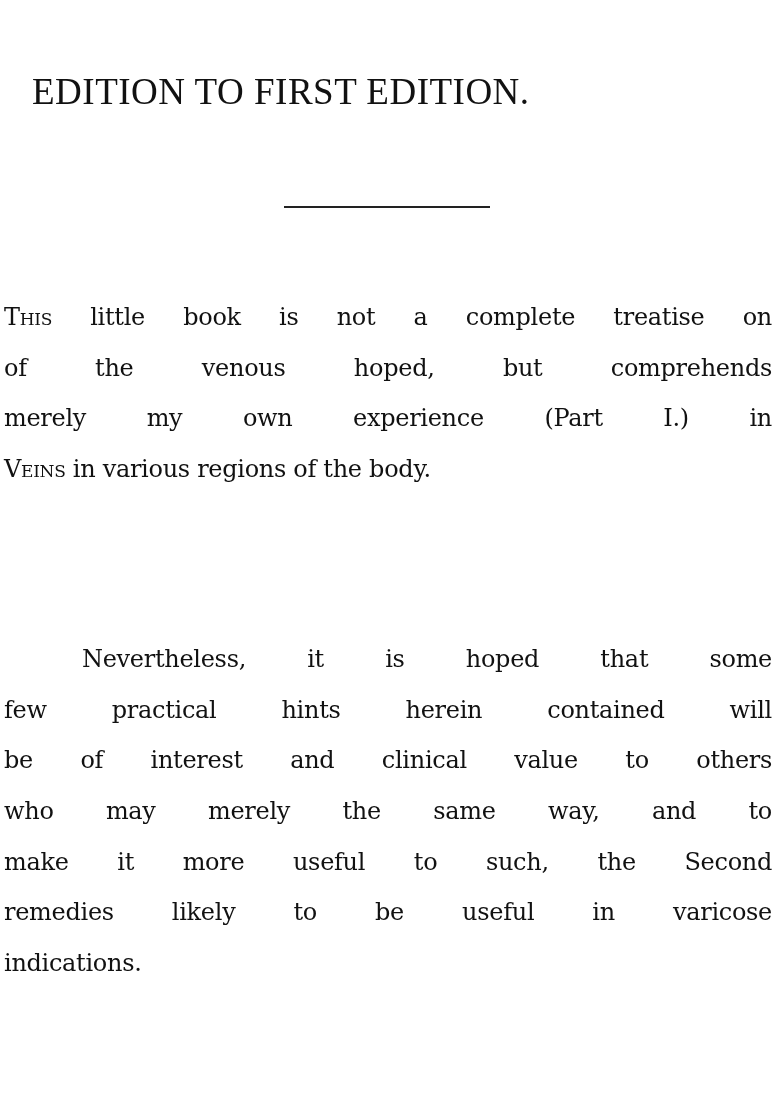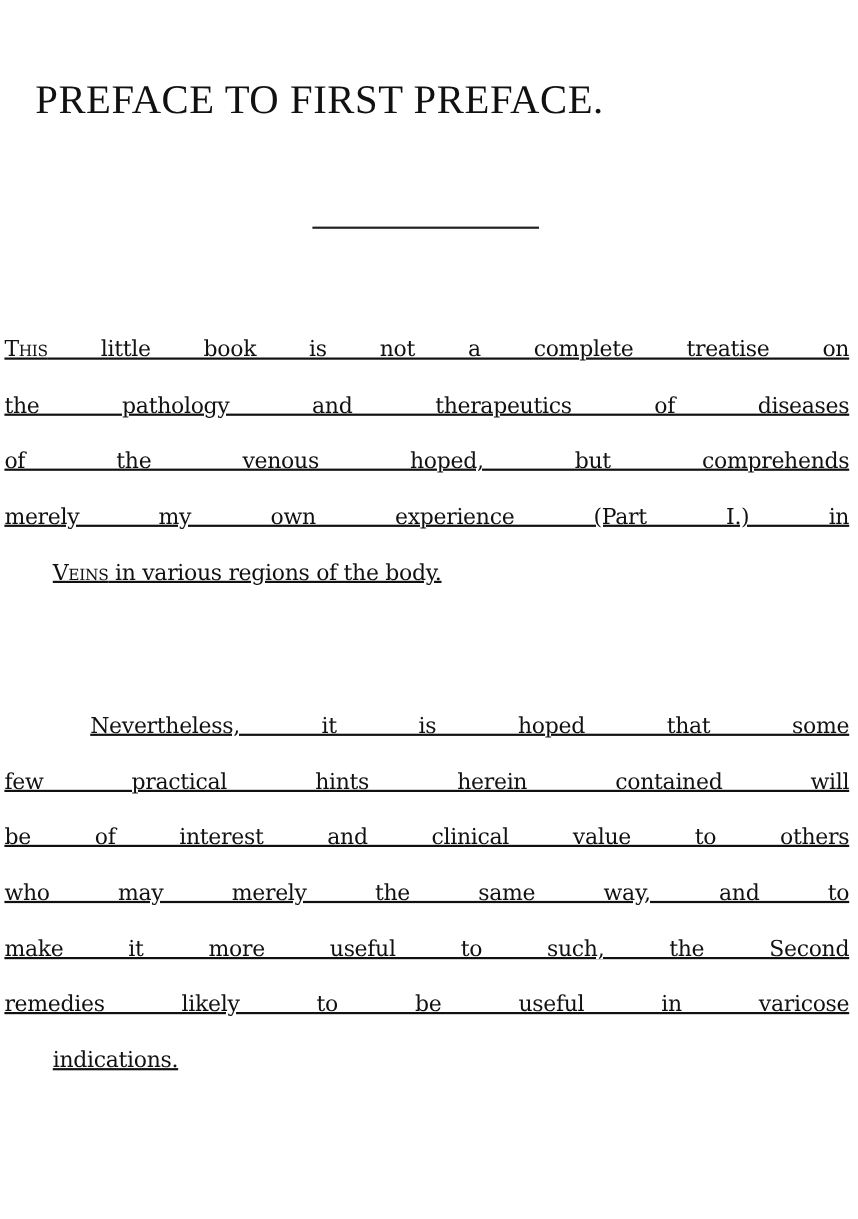--- a/index.html
+++ b/index.html
@@ -3,36 +3,35 @@
 <meta charset="utf-8">
 <style>
   html, body { margin: 0; padding: 0; background: #ffffff; }
   body { width: 780px; height: 1108px; position: relative; overflow: hidden;
          font-family: "DejaVu Serif", "Liberation Serif", serif; color: #111; }
   .heading { position: absolute; left: 32px; top: 70px; width: 720px;
              font-size: 37px; letter-spacing: 0.5px; white-space: nowrap;
              font-family: "Liberation Serif", "DejaVu Serif", serif; }
   .rule { position: absolute; left: 284px; top: 206px; width: 206px; height: 2px; background: #222; }
   .para { position: absolute; left: 4px; width: 768px; }
-  .line { height: 50.7px; line-height: 50.7px; font-size: 20px;
+  .line { height: 50.7px; line-height: 50.7px; font-size: 24px;
           text-align: justify; text-align-last: justify; white-space: nowrap;
-          font-family: "DejaVu Serif", serif; letter-spacing: -0.3px; text-decoration: underline; }
-  .line.last { text-align-last: left; margin-left: 44px; }
+          font-family: "DejaVu Serif", serif; letter-spacing: -0.3px; }
+  .line.last { text-align-last: left; }
   .line.indent { padding-left: 78px; }
   .sc { font-variant: small-caps; }
 </style>
 </head>
 <body>
 
-<div class="heading">PREFACE TO FIRST PREFACE.</div>
+<div class="heading">EDITION TO FIRST EDITION.</div>
 <div class="rule"></div>
 
 <div class="para" style="top:292px;">
   <div class="line"><span class="sc">This</span><span> little book is not a complete treatise on</span></div>
-  <div class="line"><span>the pathology and therapeutics of diseases</span></div>
   <div class="line"><span>of the venous hoped, but comprehends</span></div>
   <div class="line"><span>merely my own experience (Part I.) in</span></div>
   <div class="line last"><span class="sc">Veins</span><span> in various regions of the body.</span></div>
 </div>
 
 <div class="para" style="top:634px;">
   <div class="line indent"><span>Nevertheless, it is hoped that some</span></div>
   <div class="line"><span>few practical hints herein contained will</span></div>
   <div class="line"><span>be of interest and clinical value to others</span></div>
   <div class="line"><span>who may merely the same way, and to</span></div>

